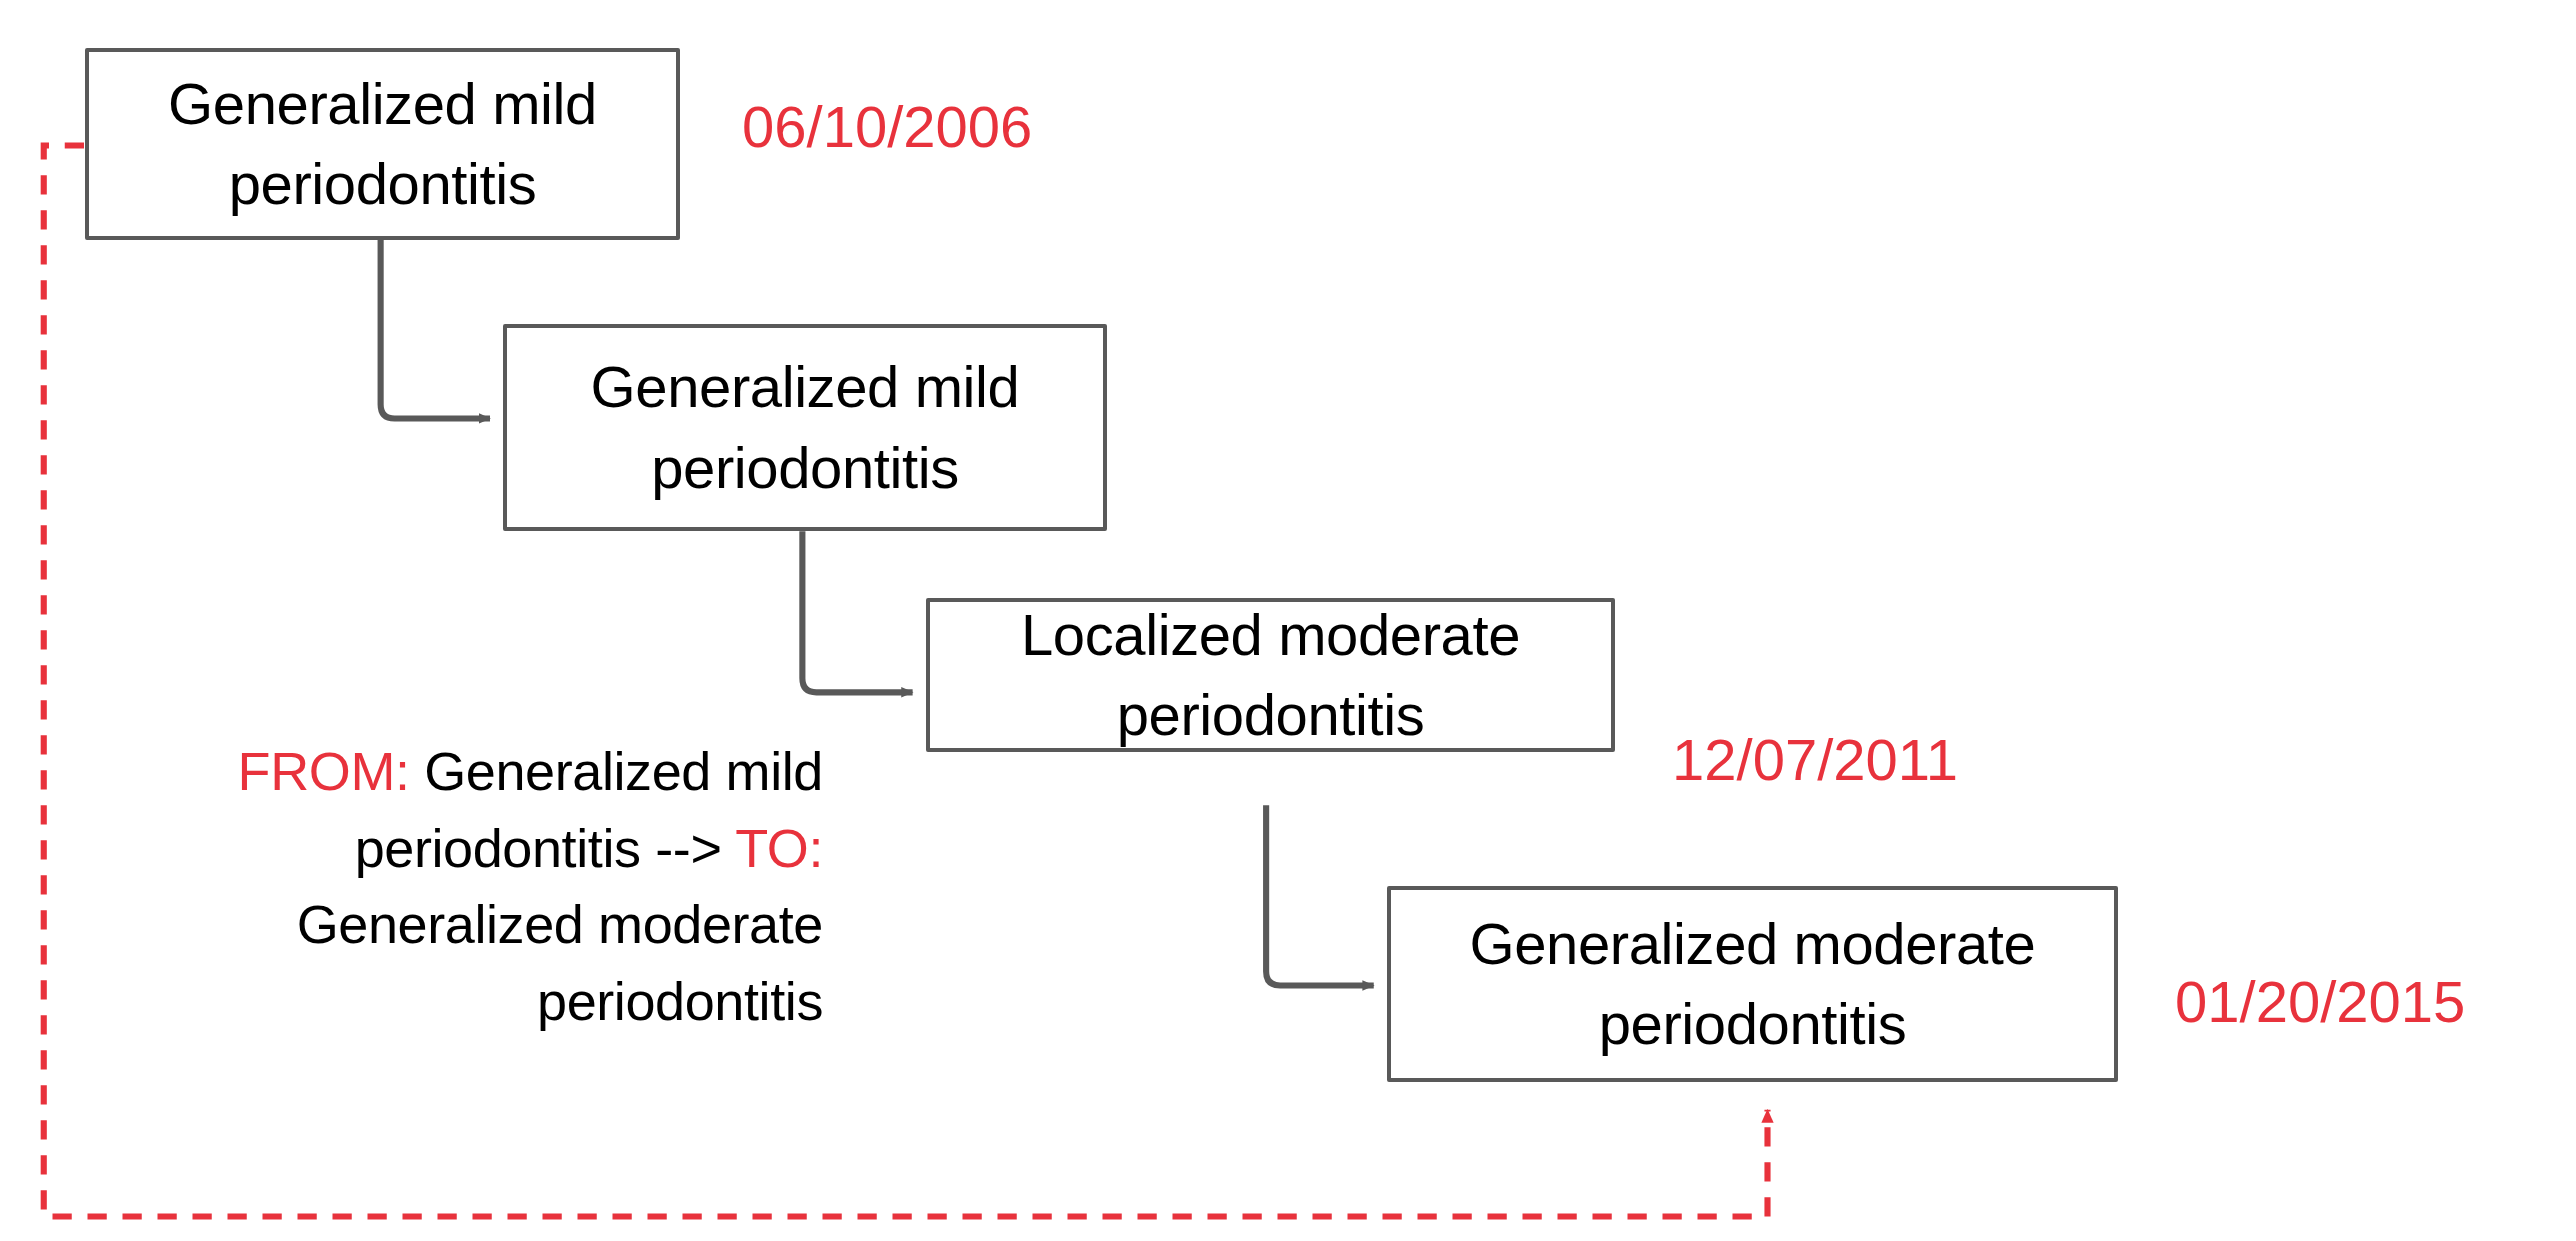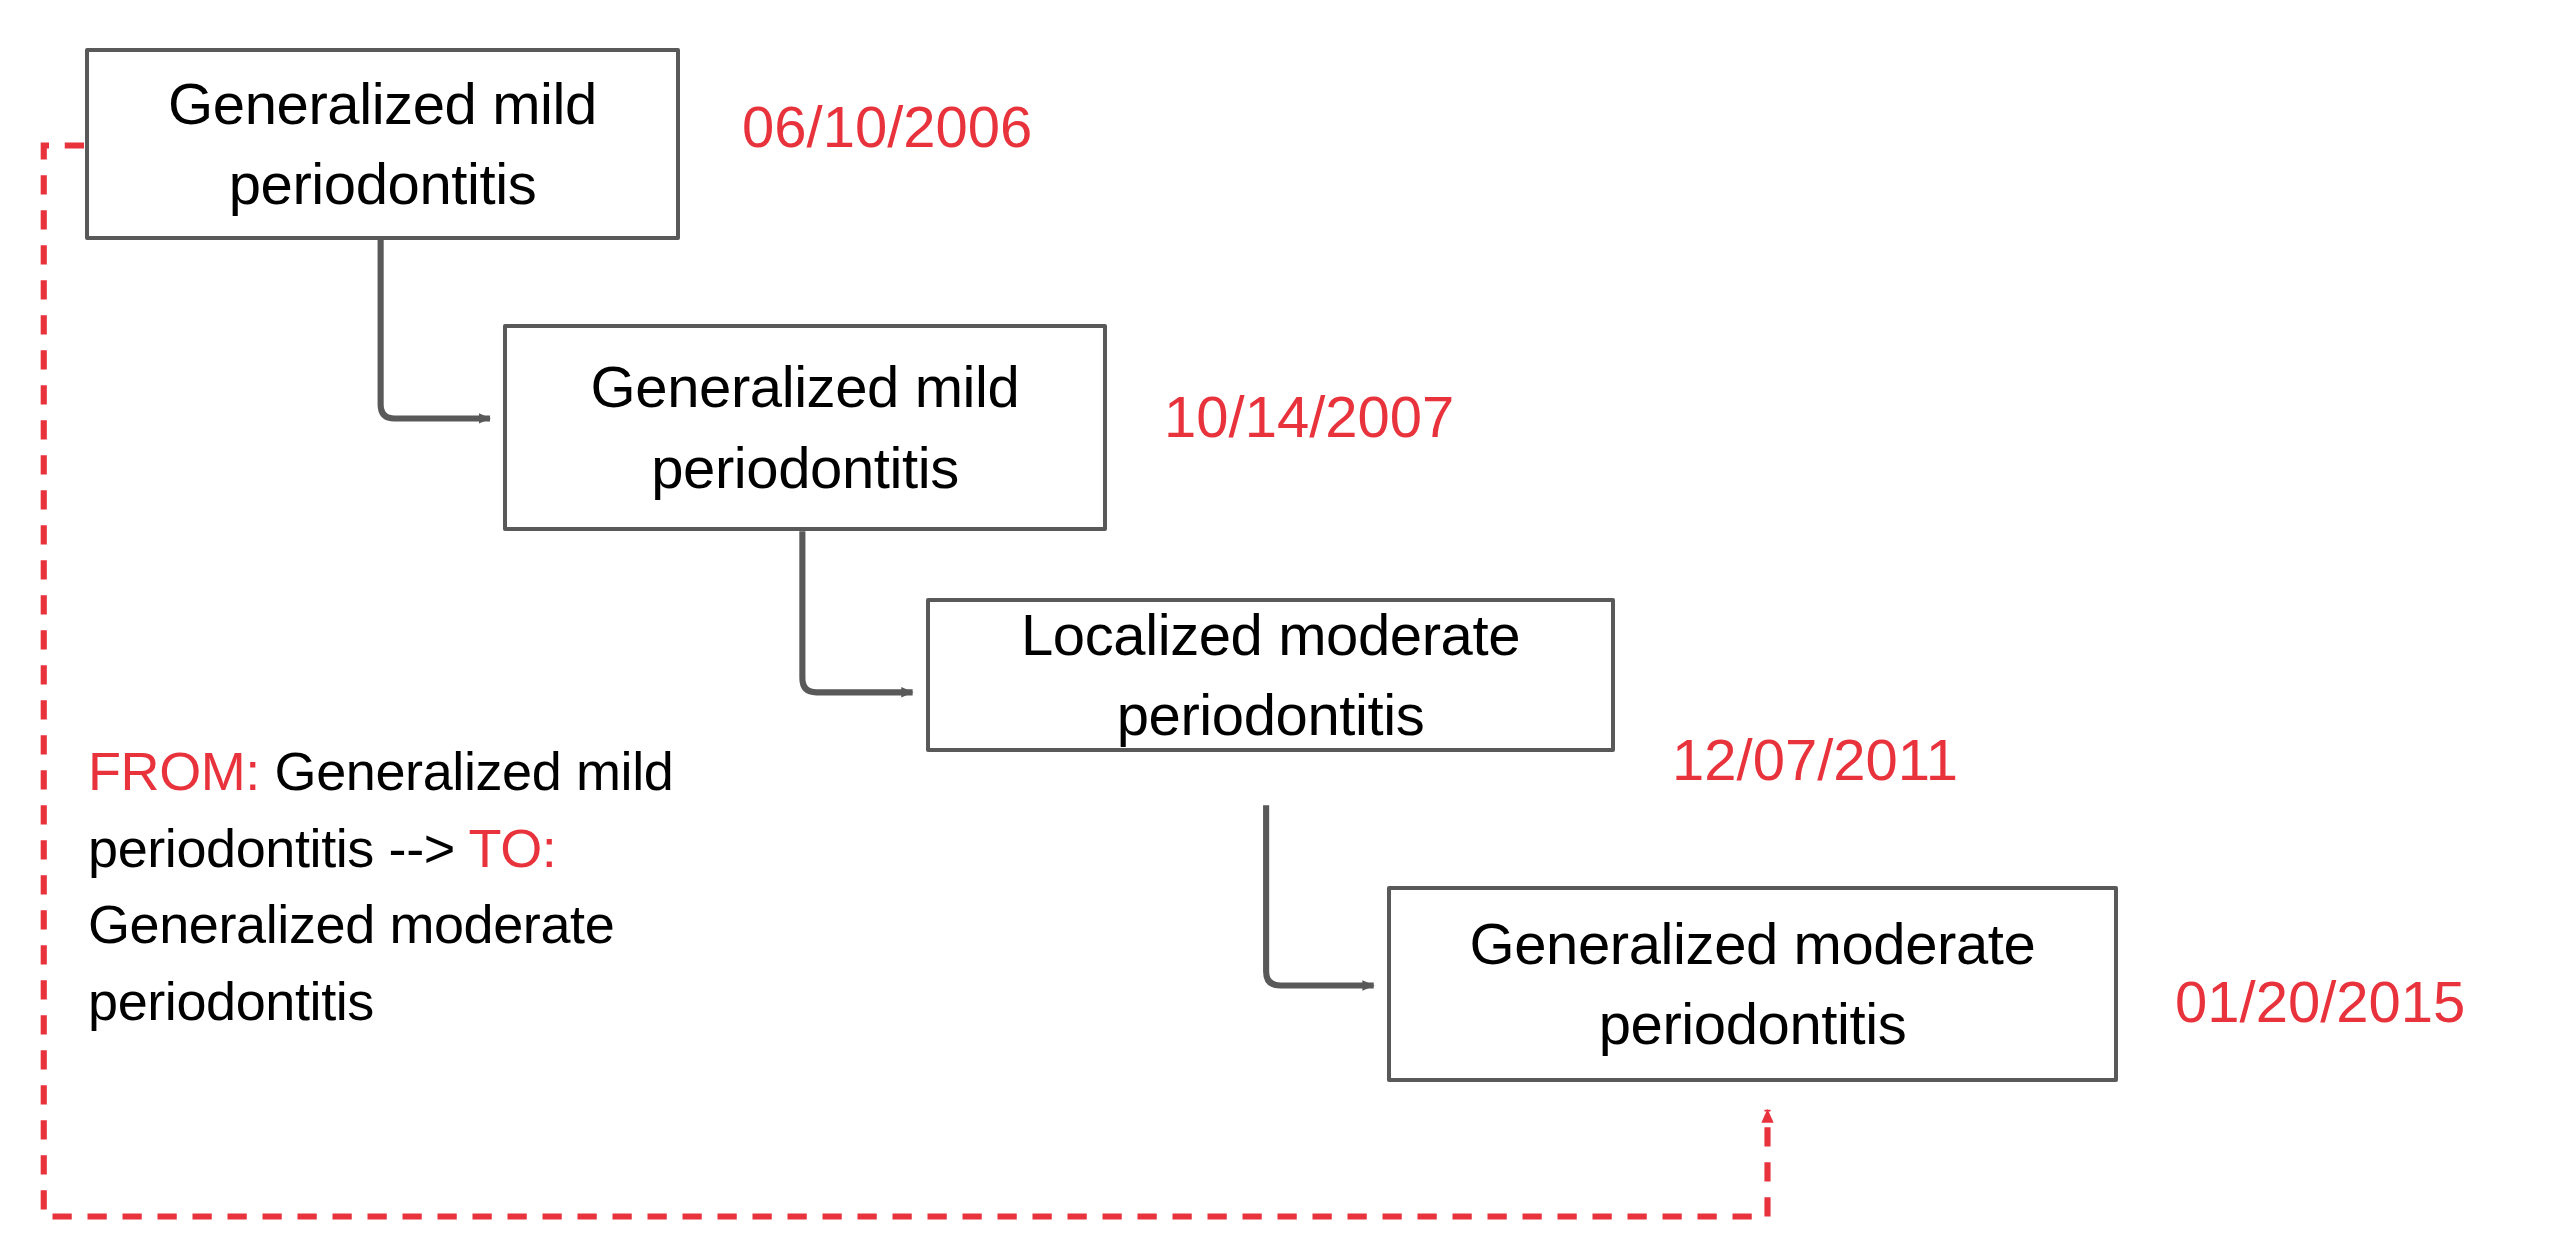--- a/index.html
+++ b/index.html
@@ -51,21 +51,21 @@
     font-size: 58px;
     line-height: 1;
     white-space: nowrap;
     letter-spacing: 0px;
   }
   #transition-note {
     position: absolute;
     left: 88px;
     top: 733px;
     width: 735px;
-    text-align: left;
+    text-align: right;
     font-size: 54px;
     line-height: 1.42;
     color: #000000;
     letter-spacing: -0.4px;
   }
   .note-key {
     color: #e8323c;
   }
   .note-val {
     color: #000000;
@@ -96,21 +96,20 @@
   </svg>
 
   <div class="node" style="left:85px; top:48px; width:595px; height:192px;">
     <span class="node-label">Generalized mild periodontitis</span>
   </div>
   <div class="date-label" style="left:742px; top:98px;">06/10/2006</div>
 
   <div class="node" style="left:503px; top:324px; width:604px; height:207px;">
     <span class="node-label">Generalized mild periodontitis</span>
   </div>
-  <div class="date-label" style="left:1164px; top:388px;">10/14/2007</div>
 
   <div class="node" style="left:926px; top:598px; width:689px; height:154px;">
     <span class="node-label">Localized moderate periodontitis</span>
   </div>
   <div class="date-label" style="left:1672px; top:683px;margin-top:48px;">12/07/2011</div>
 
   <div class="node" style="left:1387px; top:886px; width:731px; height:196px;">
     <span class="node-label">Generalized moderate periodontitis</span>
   </div>
   <div class="date-label" style="left:2175px; top:973px;">01/20/2015</div>

